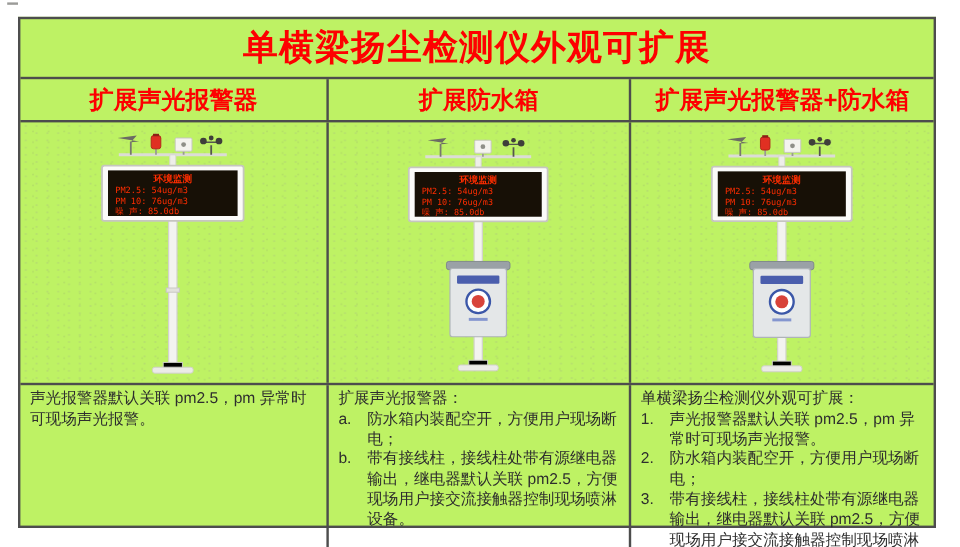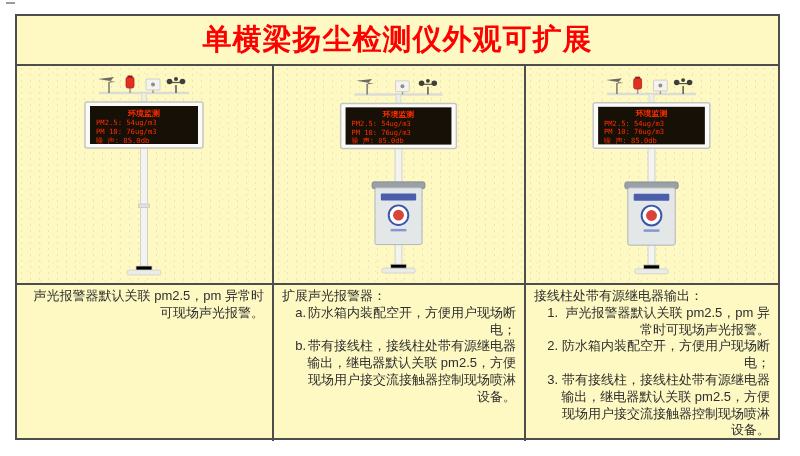--- a/index.html
+++ b/index.html
@@ -4,21 +4,21 @@
 <style>
   html,body{margin:0;padding:0;}
   body{
     width:800px;height:456px;position:relative;background:#ffffff;
     font-family:"Liberation Sans","DejaVu Sans",sans-serif;color:#333;
     overflow:hidden;
   }
   .stray{position:absolute;left:6px;top:2px;width:9px;height:2px;background:#9b9b98;}
   .tbl{
     position:absolute;left:15px;top:14px;width:765px;height:426px;
-    border:2px solid #4d4d4d;background:#fef9c3;box-sizing:border-box;
+    border:2px solid #4d4d4d;background:#bef264;box-sizing:border-box;
     display:flex;flex-direction:column;
   }
   .title-row{
     height:50px;flex:0 0 50px;border-bottom:2px solid #4d4d4d;box-sizing:border-box;
     display:flex;align-items:center;justify-content:center;
   }
   .title-row h1{
     margin:0;font-size:29px;font-weight:bold;color:#fe0000;letter-spacing:1px;
   }
   .row{display:flex;box-sizing:border-box;}
@@ -37,36 +37,41 @@
   .icell{
     display:flex;align-items:flex-start;justify-content:center;
     background-image:
       radial-gradient(circle, rgba(150,150,145,0.20) 0.8px, transparent 1px),
       radial-gradient(circle, rgba(120,120,115,0.14) 0.7px, transparent 1px);
     background-size:9px 6px,13px 9px;
     background-position:0 0,4px 3px;
   }
   .icell svg{display:block;}
   .ncell{padding:3px 8px 2px 8px;font-size:13px;line-height:16.8px;color:#2e2e2e;}
-  .note-item{display:flex;text-align:right;}
+  .note-item{display:flex;}
   .note-item .mk{flex:0 0 24px;}
   .note-item .tx{flex:1 1 auto;}
   .led-line{font-family:"DejaVu Sans Mono","Liberation Mono",monospace;}
 </style>
 </head>
 <body>
 
 <div class="stray"></div>
 
 <div class="tbl">
 
   <div class="title-row">
     <h1>单横梁扬尘检测仪外观可扩展</h1>
   </div>
 
+  <div class="row header-row">
+    <div class="cell c0 hcell">扩展声光报警器</div>
+    <div class="cell c1 hcell">扩展防水箱</div>
+    <div class="cell c2 hcell">扩展声光报警器+防水箱</div>
+  </div>
 
   <div class="row image-row">
 
     <div class="cell c0 icell">
       <svg width="255" height="217" viewBox="0 0 255 217">
 
         <g>
           <rect x="123.5" y="80" width="7" height="126" fill="#f3f3f0" stroke="#d2d2cc" stroke-width="1"></rect>
           <rect x="121.5" y="138" width="11" height="3.5" fill="#e2e2dc" stroke="#c8c8c2" stroke-width="0.8"></rect>
           <rect x="119" y="200" width="16" height="5" fill="#ededе9" fill-opacity="1" stroke="#cfcfc9" stroke-width="0.8"></rect>
@@ -226,21 +231,21 @@
         <span class="mk">a.</span>
         <span class="tx">防水箱内装配空开，方便用户现场断电；</span>
       </div>
       <div class="note-item">
         <span class="mk">b.</span>
         <span class="tx">带有接线柱，接线柱处带有源继电器输出，继电器默认关联 pm2.5，方便现场用户接交流接触器控制现场喷淋设备。</span>
       </div>
     </div>
 
     <div class="cell c2 ncell">
-      <div>接线柱处带有源继电器输出：</div>
+      <div>单横梁扬尘检测仪外观可扩展：</div>
       <div class="note-item">
         <span class="mk">1.</span>
         <span class="tx">声光报警器默认关联 pm2.5，pm 异常时可现场声光报警。</span>
       </div>
       <div class="note-item">
         <span class="mk">2.</span>
         <span class="tx">防水箱内装配空开，方便用户现场断电；</span>
       </div>
       <div class="note-item">
         <span class="mk">3.</span>

